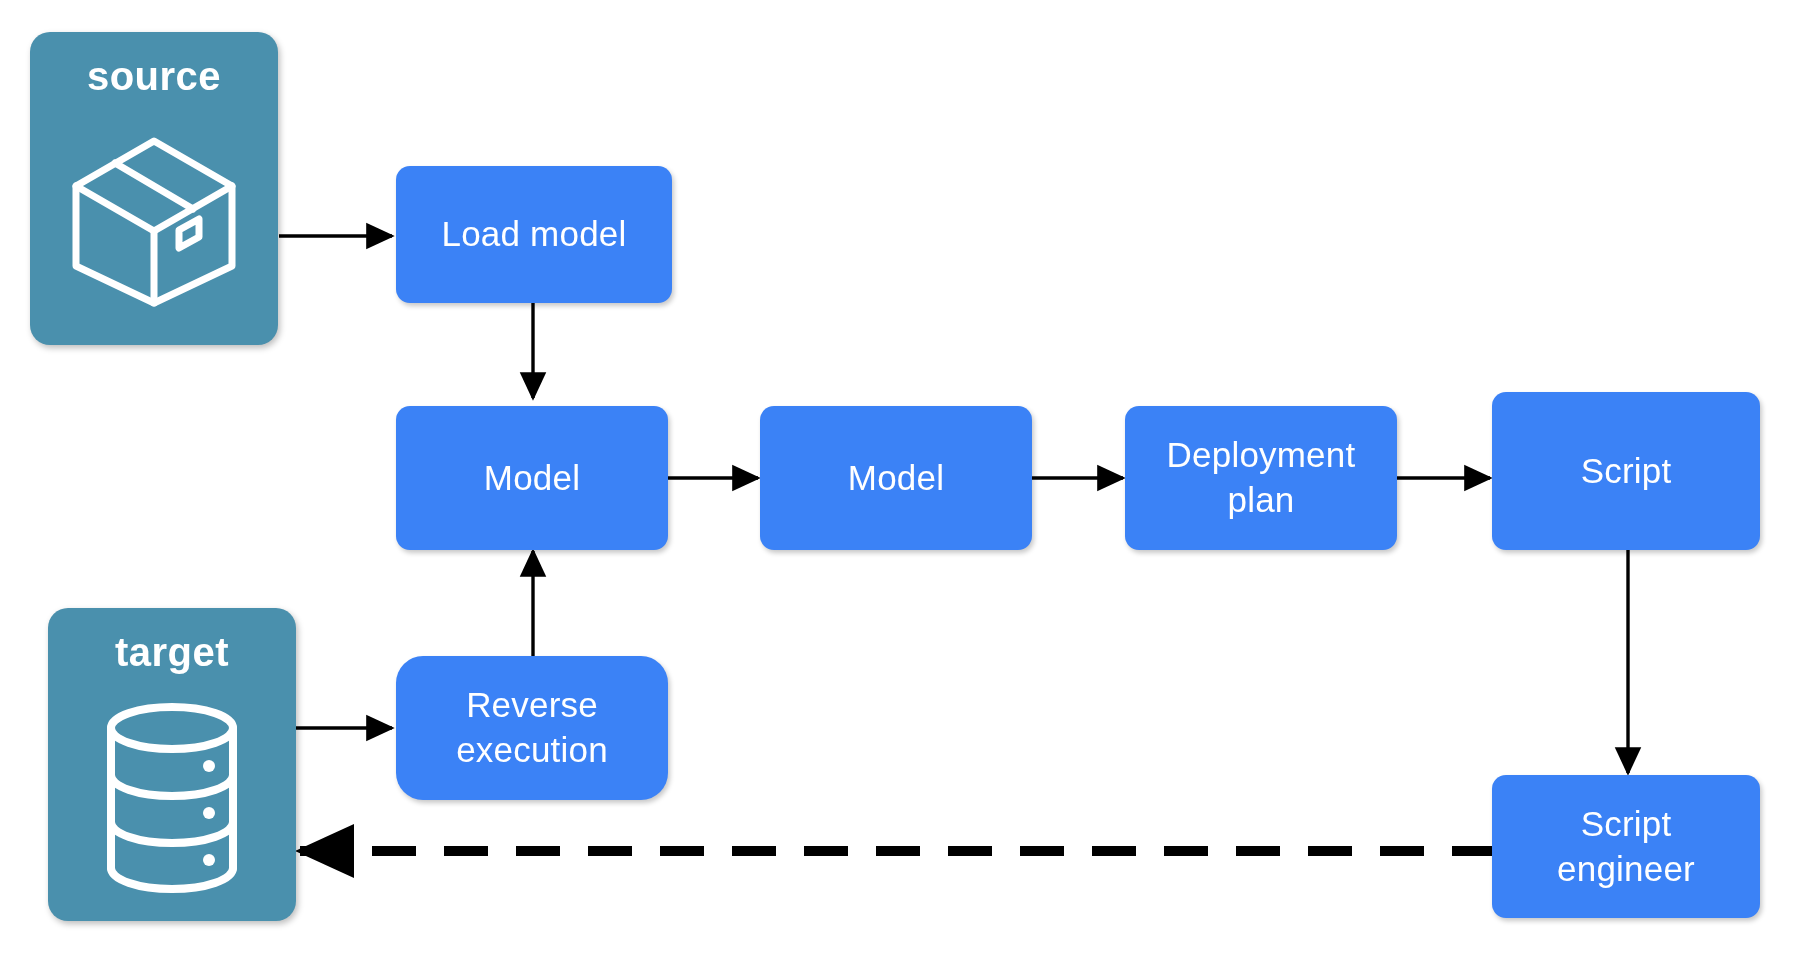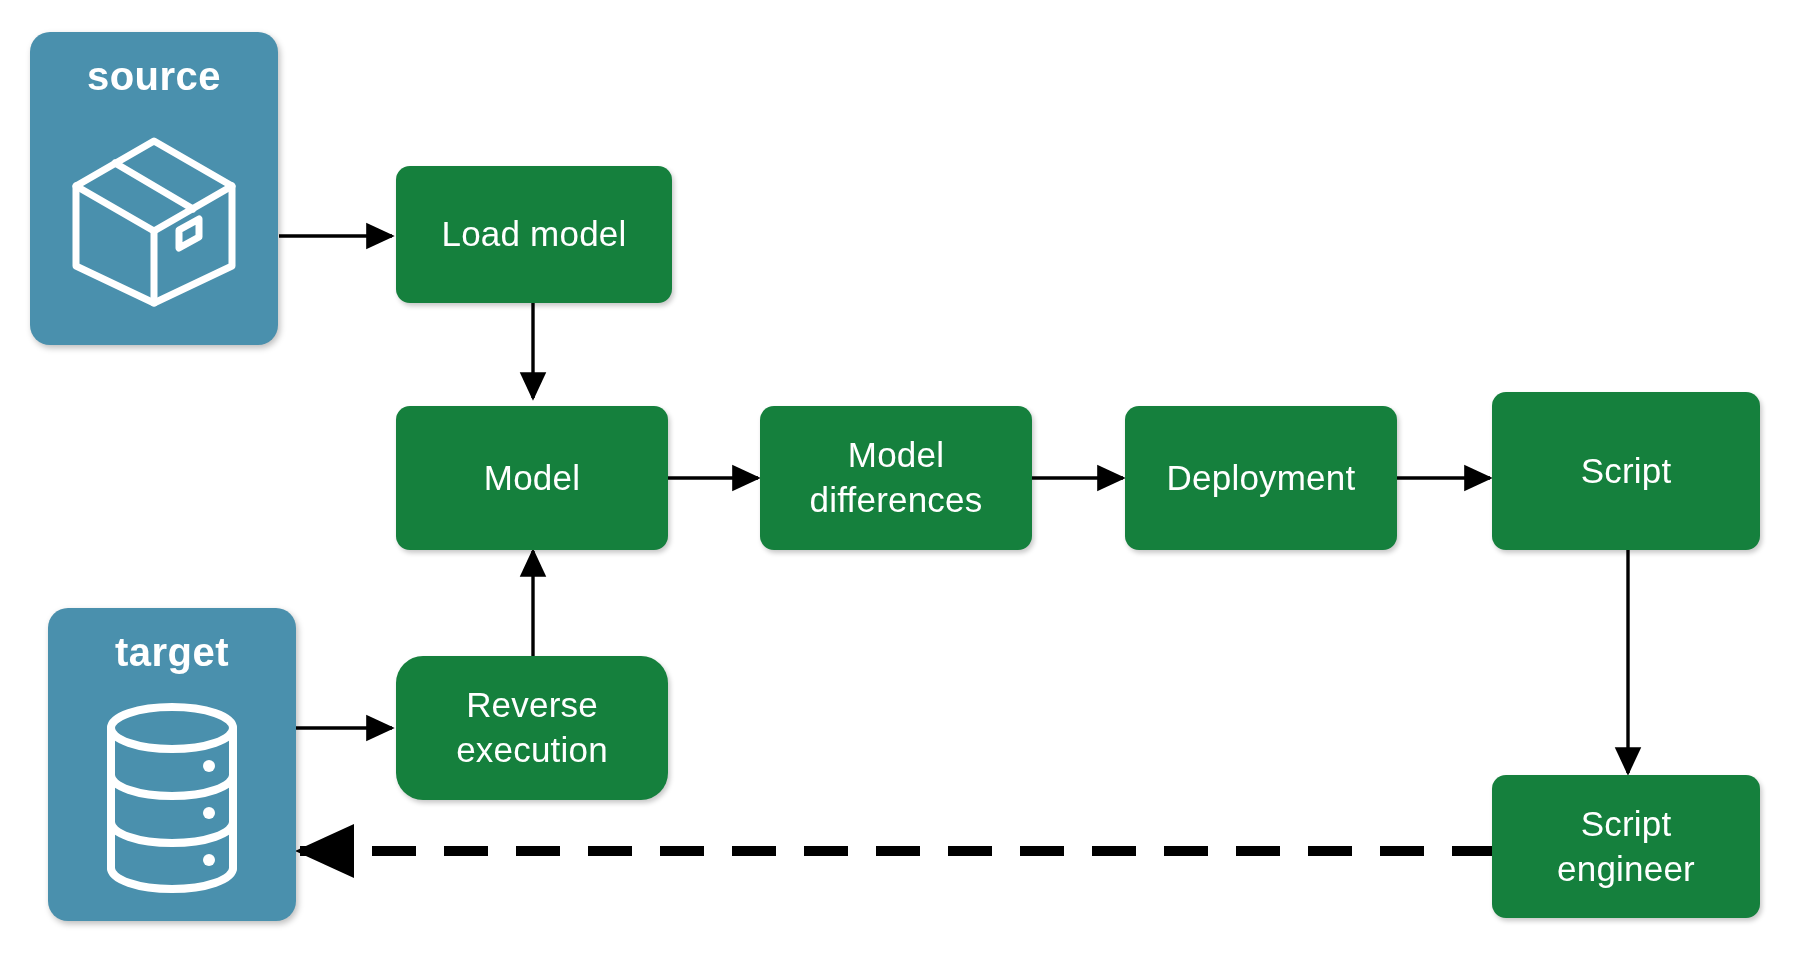--- a/index.html
+++ b/index.html
@@ -29,21 +29,21 @@
     position: absolute;
     display: flex;
     align-items: center;
     justify-content: center;
     text-align: center;
     color: #ffffff;
     z-index: 10;
   }
   
   .proc {
-    background: #15803d;
+    background: #3b82f6;
     border-radius: 14px;
     font-size: 35px;
     line-height: 1.28;
     font-weight: 400;
     letter-spacing: .2px;
     box-shadow: 2px 3px 5px rgba(0,0,0,0.22);
   }
   
   .endpoint {
     background: #4a90ad;
@@ -141,27 +141,27 @@
 
   <div class="node proc" style="left:396px; top:406px; width:272px; height:144px;">
     <div>
       <div>Model</div>
     </div>
   </div>
 
   <div class="node proc" style="left:760px; top:406px; width:272px; height:144px;">
     <div>
       <div>Model</div>
-      <div>differences</div>
     </div>
   </div>
 
   <div class="node proc" style="left:1125px; top:406px; width:272px; height:144px;">
     <div>
       <div>Deployment</div>
+      <div>plan</div>
     </div>
   </div>
 
   <div class="node proc" style="left:1492px; top:392px; width:268px; height:158px;">
     <div>
       <div>Script</div>
     </div>
   </div>
 
   <div class="node proc" style="left:1492px; top:775px; width:268px; height:143px;">

